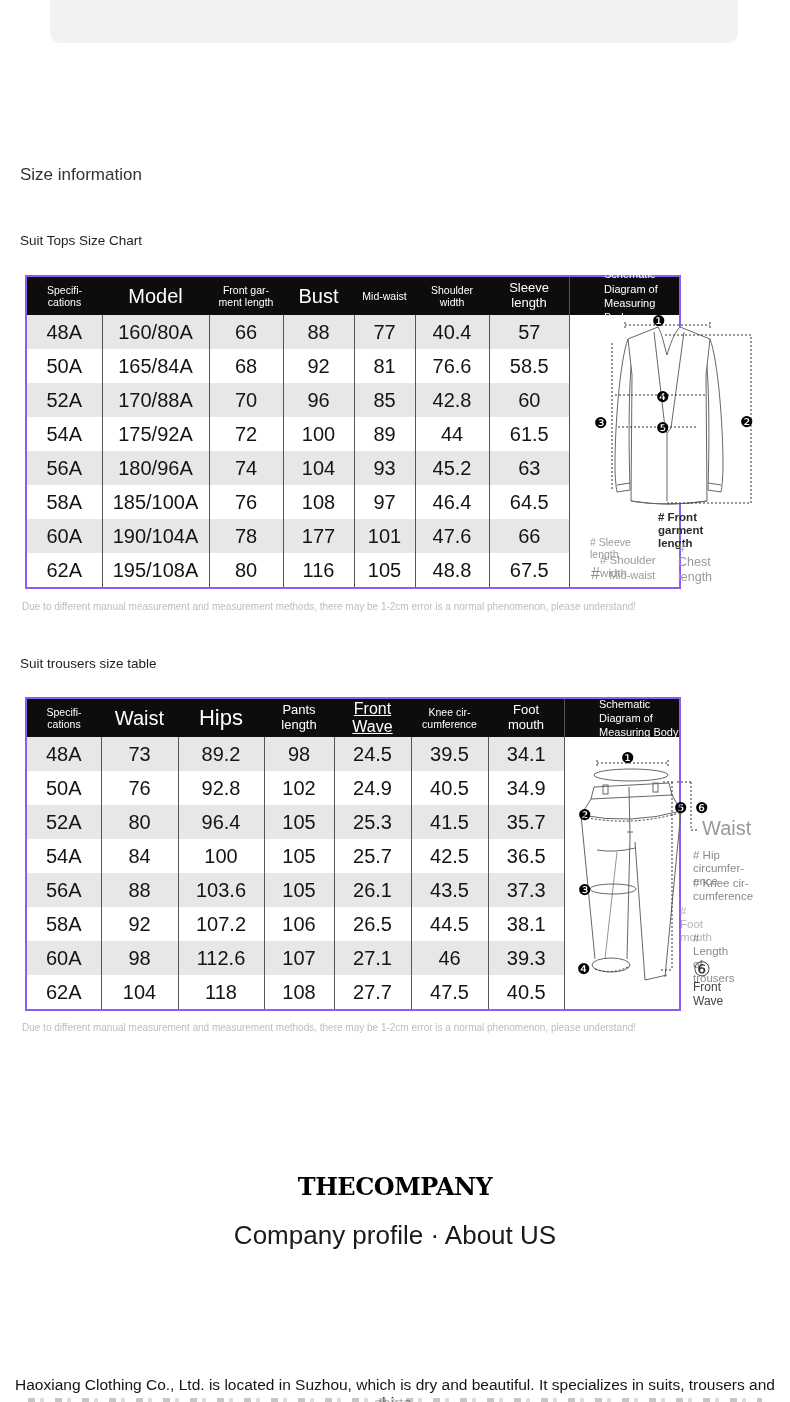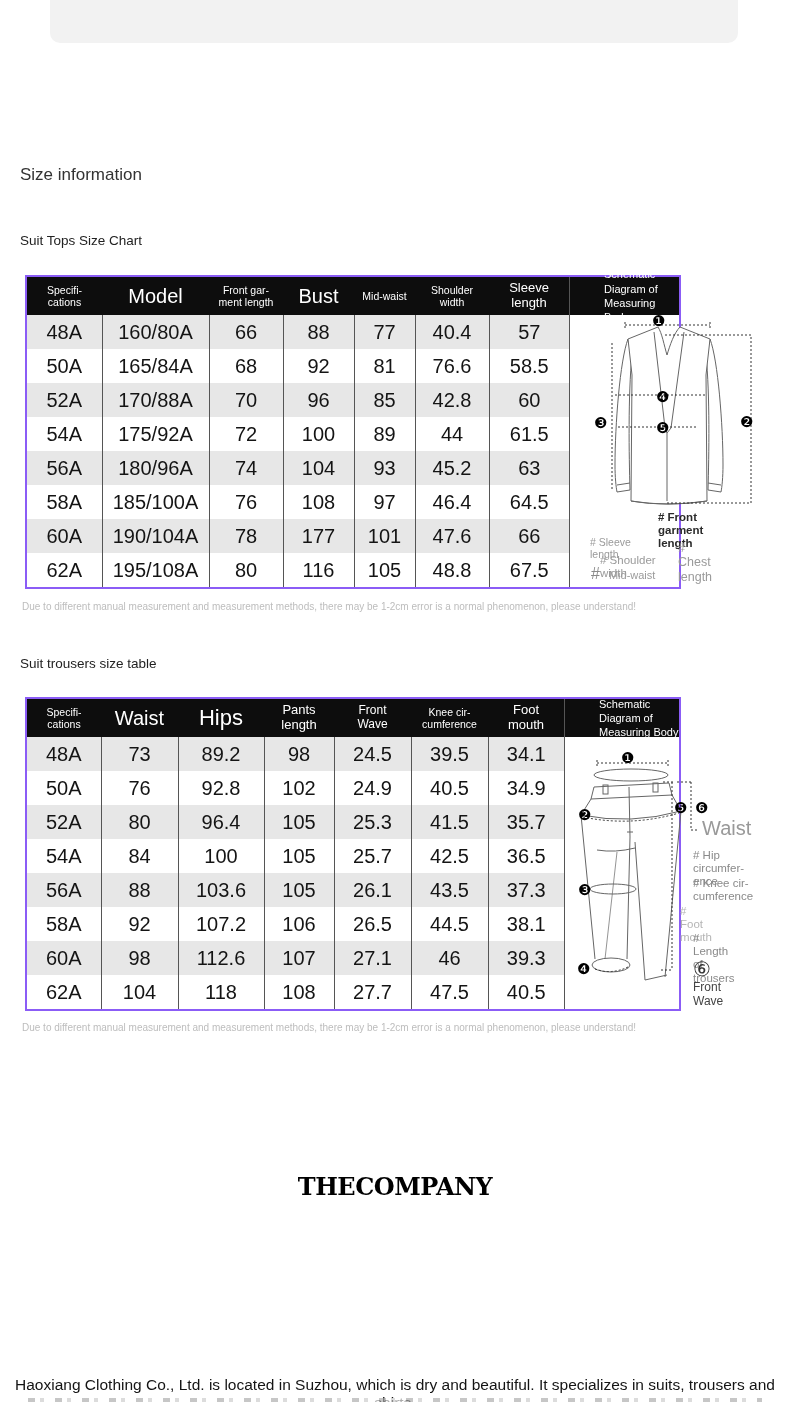--- a/index.html
+++ b/index.html
@@ -21,21 +21,21 @@
               display:flex;background:#fff;box-sizing:border-box;}
   .table-wrap.tops{top:275px;}
   .table-wrap.trousers{top:697px;}
 
   table.data-table{border-collapse:collapse;table-layout:fixed;flex:none;}
   .data-table thead tr{height:38px;}
   .data-table th{background:#0d0d0d;color:#fff;font-weight:normal;text-align:center;
                  vertical-align:middle;padding:0;white-space:pre-line;line-height:1.15;}
   .h-sm{font-size:10.5px;}
   .h-md{font-size:13px;}
-  .h-fw{font-size:12px;}
+  .h-fw{font-size:16px;text-decoration:underline;}
   .h-lg{font-size:20px;}
   .h-xl{font-size:22px;}
   .data-table td{height:34px;padding:0;text-align:center;vertical-align:middle;
                  font-size:20px;color:#141414;}
   .data-table td:not(:first-child){border-left:1px solid #555;}
   .data-table tbody tr:nth-child(odd){background:#e7e7e7;}
 
   .schematic{flex:1;position:relative;background:#fff;border-left:1px solid #555;}
   .schematic-header{height:38px;background:#0d0d0d;color:#fff;font-size:11px;line-height:1.3;
                     display:flex;align-items:center;padding-left:34px;white-space:pre-line;box-sizing:border-box;}
@@ -388,16 +388,17 @@
           <span class="circle6">⑥</span><span class="fw-lines">Front
 Wave</span>
         </div>
       </div>
     </div>
   </div>
 
   <div class="note n2 pre">Due to different manual measurement and measurement methods, there may be 1-2cm error is a normal phenomenon, please understand!</div>
 
   <div class="company-logo">THECOMPANY</div>
+  <div class="company-heading">Company profile · About US</div>
   <div class="footer-text">Haoxiang Clothing Co., Ltd. is located in Suzhou, which is dry and beautiful. It specializes in suits, trousers and shirts.</div>
   <div class="clipped-strip"></div>
 
 </div>
 
 </body></html>

